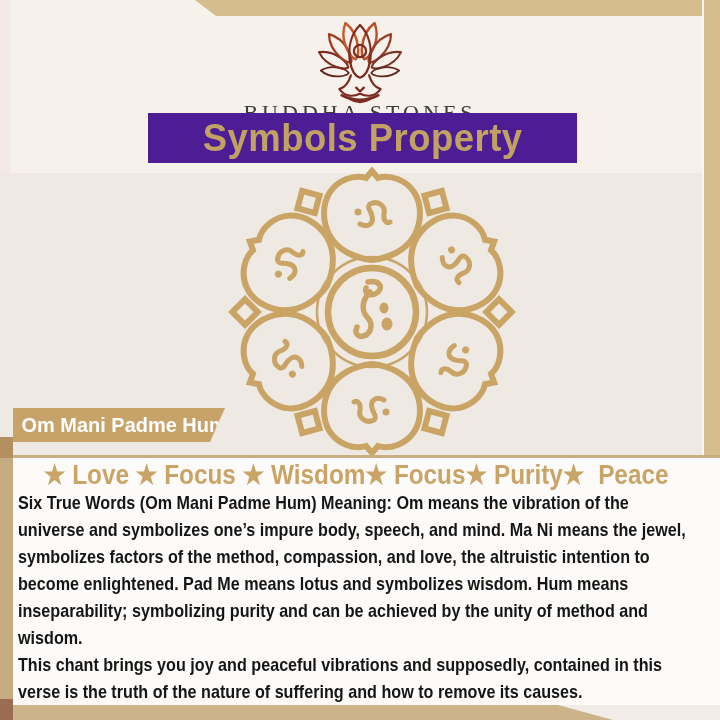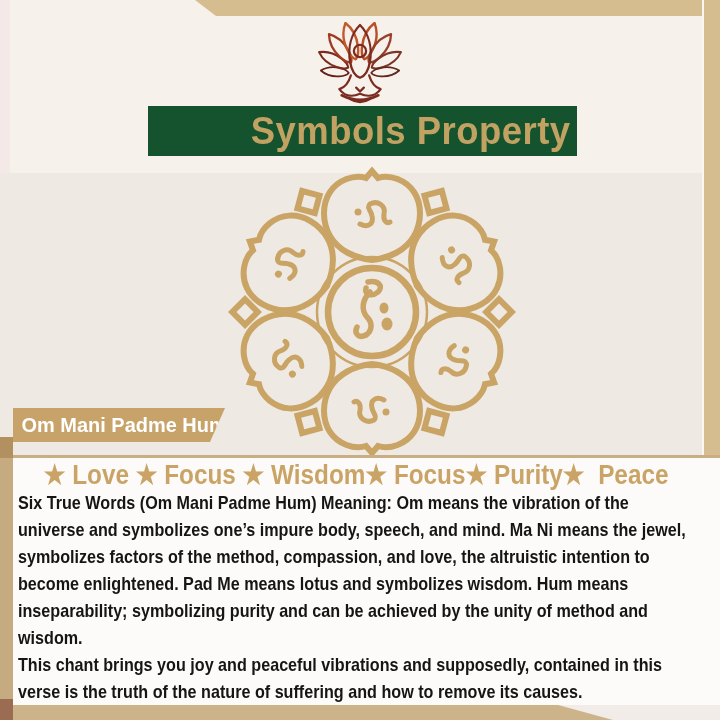--- a/index.html
+++ b/index.html
@@ -21,22 +21,22 @@
   }
   
   .logo{position:absolute;left:250px;top:22px;width:220px;height:84px;}
   .brand-name{
     position:absolute;left:0;top:100px;width:720px;text-align:center;
     font-family:"Liberation Serif",serif;font-size:22px;letter-spacing:4px;
     color:#3d3c3c;
   }
   
   .heading-band{
-    position:absolute;left:148px;top:106px;width:429px;height:50px;
-    background:#14532d;display:flex;align-items:center;justify-content:flex-end;
+    position:absolute;left:148px;top:113px;width:429px;height:50px;
+    background:#4c1d95;display:flex;align-items:center;justify-content:center;
   }
   .heading-band span{
     font-size:38px;font-weight:bold;color:#c2a263;letter-spacing:.5px;
     transform:scaleX(.96);white-space:nowrap;
   }
   
   .mandala{position:absolute;left:222px;top:162px;width:300px;height:300px;}
   
   .ribbon{
     position:absolute;left:13px;top:408px;width:212px;height:34px;background:#c7a369;

